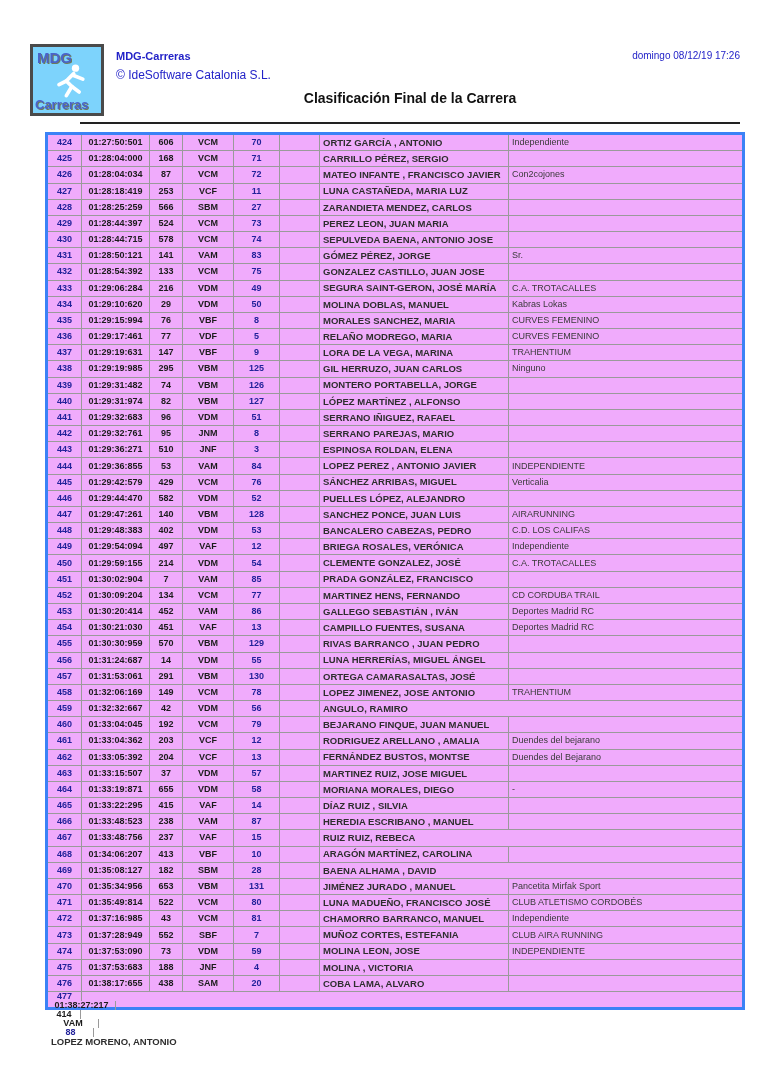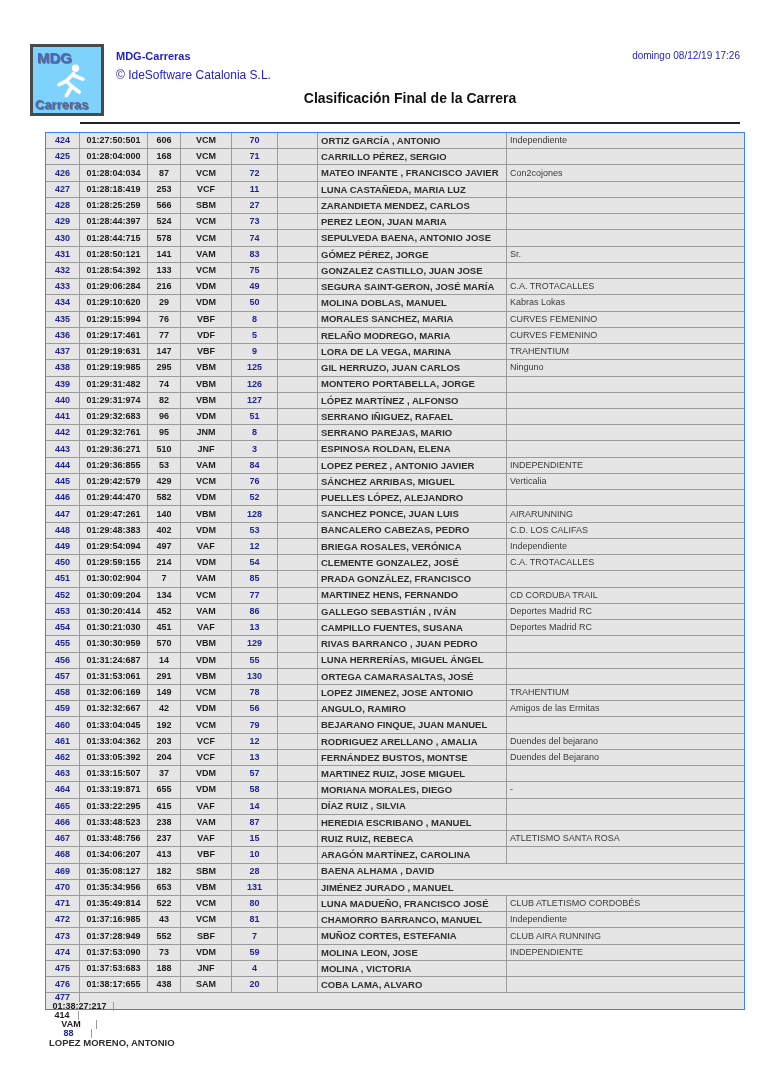--- a/index.html
+++ b/index.html
@@ -48,22 +48,22 @@
   }
   .rule{
     position:absolute;left:80px;top:122px;width:660px;height:0;
     border-top:2px solid #222222;
   }
 
   
   .rtable{
     position:absolute;left:45px;top:132px;width:700px;height:878px;
     display:flex;flex-direction:column;
-    border:1px solid #3b82f6;box-sizing:border-box;
-    background:#e5e5e5;
+    border:3px solid #3b82f6;box-sizing:border-box;
+    background:#f0abfc;
   }
   .trow{
     flex:1 1 0;display:flex;flex-direction:row;align-items:stretch;
     border-bottom:1px solid #9a9a9a;box-sizing:border-box;
     min-height:0;
   }
   .trow:last-child{border-bottom:none;flex-direction:column;}
   .cell{
     display:flex;align-items:center;justify-content:center;
     border-right:1px solid #9a9a9a;box-sizing:border-box;
@@ -458,21 +458,20 @@
         <div class="cell c-club">TRAHENTIUM</div>
       </div>
       <div class="trow">
         <div class="cell c-pos">459</div>
         <div class="cell c-time">01:32:32:667</div>
         <div class="cell c-dorsal">42</div>
         <div class="cell c-cat">VDM</div>
         <div class="cell c-catpos">56</div>
         <div class="cell c-blank"></div>
         <div class="cell c-name">ANGULO, RAMIRO</div>
-        <div class="cell c-club">Amigos de las Ermitas</div>
       </div>
       <div class="trow">
         <div class="cell c-pos">460</div>
         <div class="cell c-time">01:33:04:045</div>
         <div class="cell c-dorsal">192</div>
         <div class="cell c-cat">VCM</div>
         <div class="cell c-catpos">79</div>
         <div class="cell c-blank"></div>
         <div class="cell c-name">BEJARANO FINQUE, JUAN MANUEL</div>
         <div class="cell c-club"></div>
@@ -538,21 +537,20 @@
         <div class="cell c-club"></div>
       </div>
       <div class="trow">
         <div class="cell c-pos">467</div>
         <div class="cell c-time">01:33:48:756</div>
         <div class="cell c-dorsal">237</div>
         <div class="cell c-cat">VAF</div>
         <div class="cell c-catpos">15</div>
         <div class="cell c-blank"></div>
         <div class="cell c-name">RUIZ RUIZ, REBECA</div>
-        <div class="cell c-club">ATLETISMO SANTA ROSA</div>
       </div>
       <div class="trow">
         <div class="cell c-pos">468</div>
         <div class="cell c-time">01:34:06:207</div>
         <div class="cell c-dorsal">413</div>
         <div class="cell c-cat">VBF</div>
         <div class="cell c-catpos">10</div>
         <div class="cell c-blank"></div>
         <div class="cell c-name">ARAGÓN MARTÍNEZ, CAROLINA</div>
         <div class="cell c-club"></div>
@@ -567,20 +565,21 @@
         <div class="cell c-name">BAENA ALHAMA , DAVID</div>
       </div>
       <div class="trow">
         <div class="cell c-pos">470</div>
         <div class="cell c-time">01:35:34:956</div>
         <div class="cell c-dorsal">653</div>
         <div class="cell c-cat">VBM</div>
         <div class="cell c-catpos">131</div>
         <div class="cell c-blank"></div>
         <div class="cell c-name">JIMÉNEZ JURADO , MANUEL</div>
+        <div class="cell c-club">Pancetita Mirfak Sport</div>
       </div>
       <div class="trow">
         <div class="cell c-pos">471</div>
         <div class="cell c-time">01:35:49:814</div>
         <div class="cell c-dorsal">522</div>
         <div class="cell c-cat">VCM</div>
         <div class="cell c-catpos">80</div>
         <div class="cell c-blank"></div>
         <div class="cell c-name">LUNA MADUEÑO, FRANCISCO JOSÉ</div>
         <div class="cell c-club">CLUB ATLETISMO CORDOBÉS</div>

